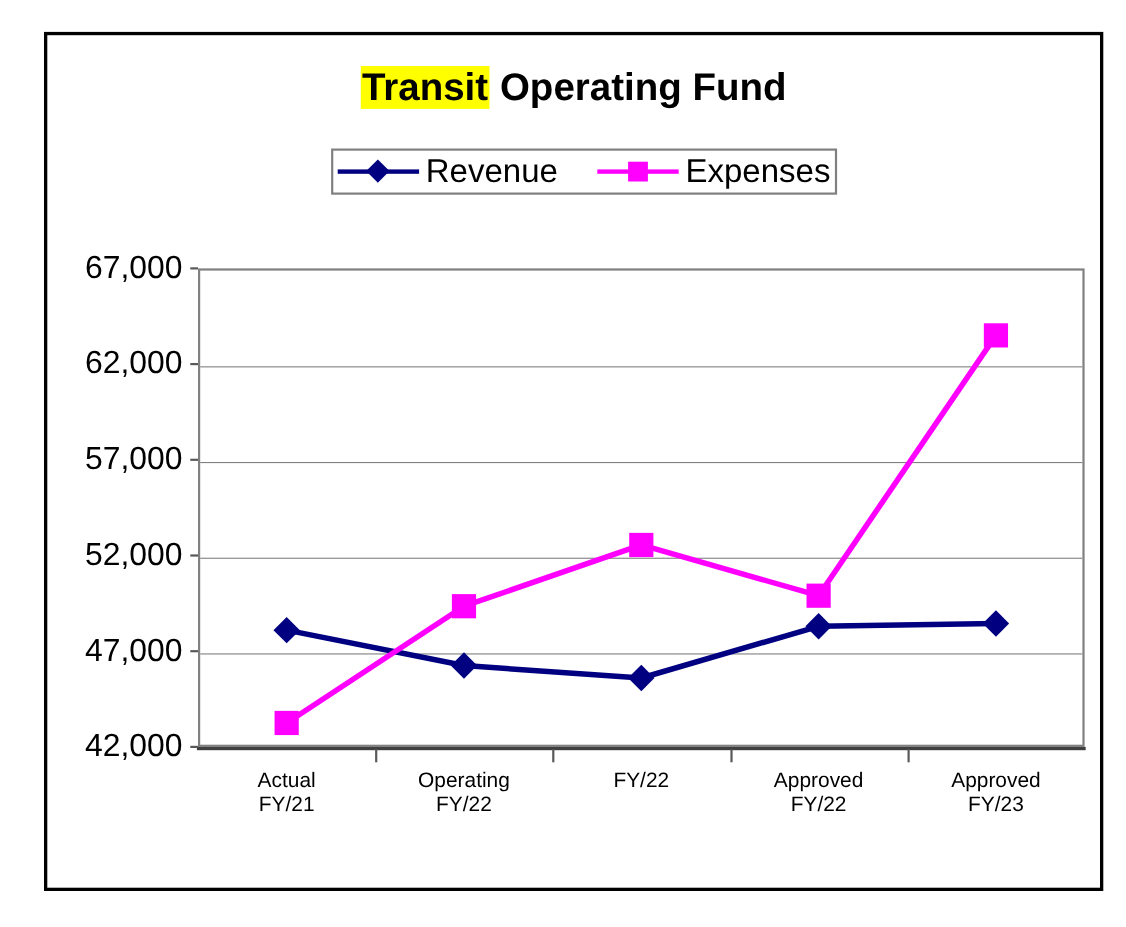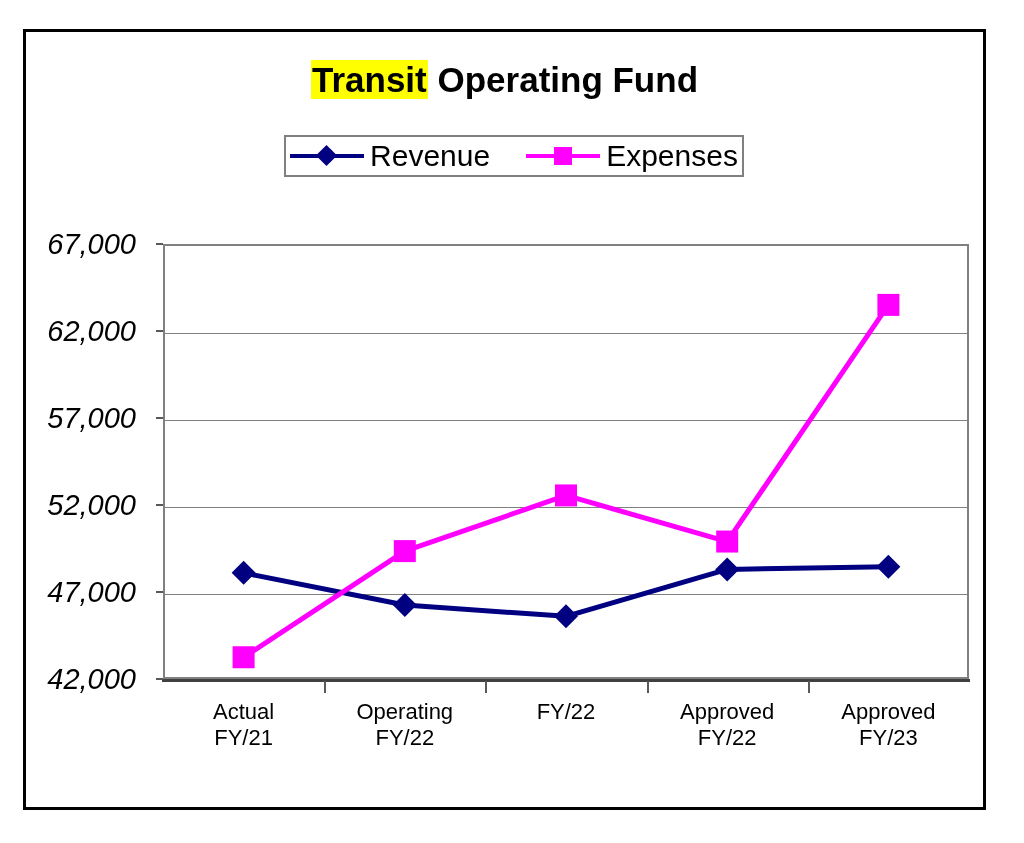--- a/index.html
+++ b/index.html
@@ -8,21 +8,21 @@
     background: #ffffff;
   }
   body {
     width: 1024px;
     height: 843px;
     font-family: "Liberation Sans", sans-serif;
     overflow: hidden;
   }
   #chart-frame {
     position: absolute;
-    left: 23px;
+    left: 40px;
     top: 29px;
     width: 963px;
     height: 781px;
     border: 3px solid #000000;
     box-sizing: border-box;
     background: #ffffff;
   }
   #chart-title {
     position: absolute;
     left: 0;
@@ -110,27 +110,26 @@
   .gridline {
     position: absolute;
     left: 0;
     width: 100%;
     height: 1px;
     background: #808080;
   }
   .ytick-label {
     position: absolute;
     right: 100%;
-    margin-right: 27px;
+    margin-right: 14px;
     transform: translateY(-50%);
     font-size: 29px;
     color: #000000;
     white-space: nowrap;
     text-align: right;
-    font-style: italic;
   }
   .ytick-mark {
     position: absolute;
     left: -7px;
     width: 7px;
     height: 2px;
     background: #595959;
     transform: translateY(-1px);
   }
   #axis-bottom {
@@ -145,21 +144,21 @@
     position: absolute;
     top: 437px;
     width: 2px;
     height: 12px;
     background: #595959;
   }
   .xcat-label {
     position: absolute;
     top: 455px;
     transform: translateX(-50%);
-    font-size: 22px;
+    font-size: 19px;
     line-height: 1.17;
     text-align: center;
     color: #000000;
     white-space: nowrap;
   }
   #data-svg {
     position: absolute;
     left: 0;
     top: 0;
     width: 806px;

